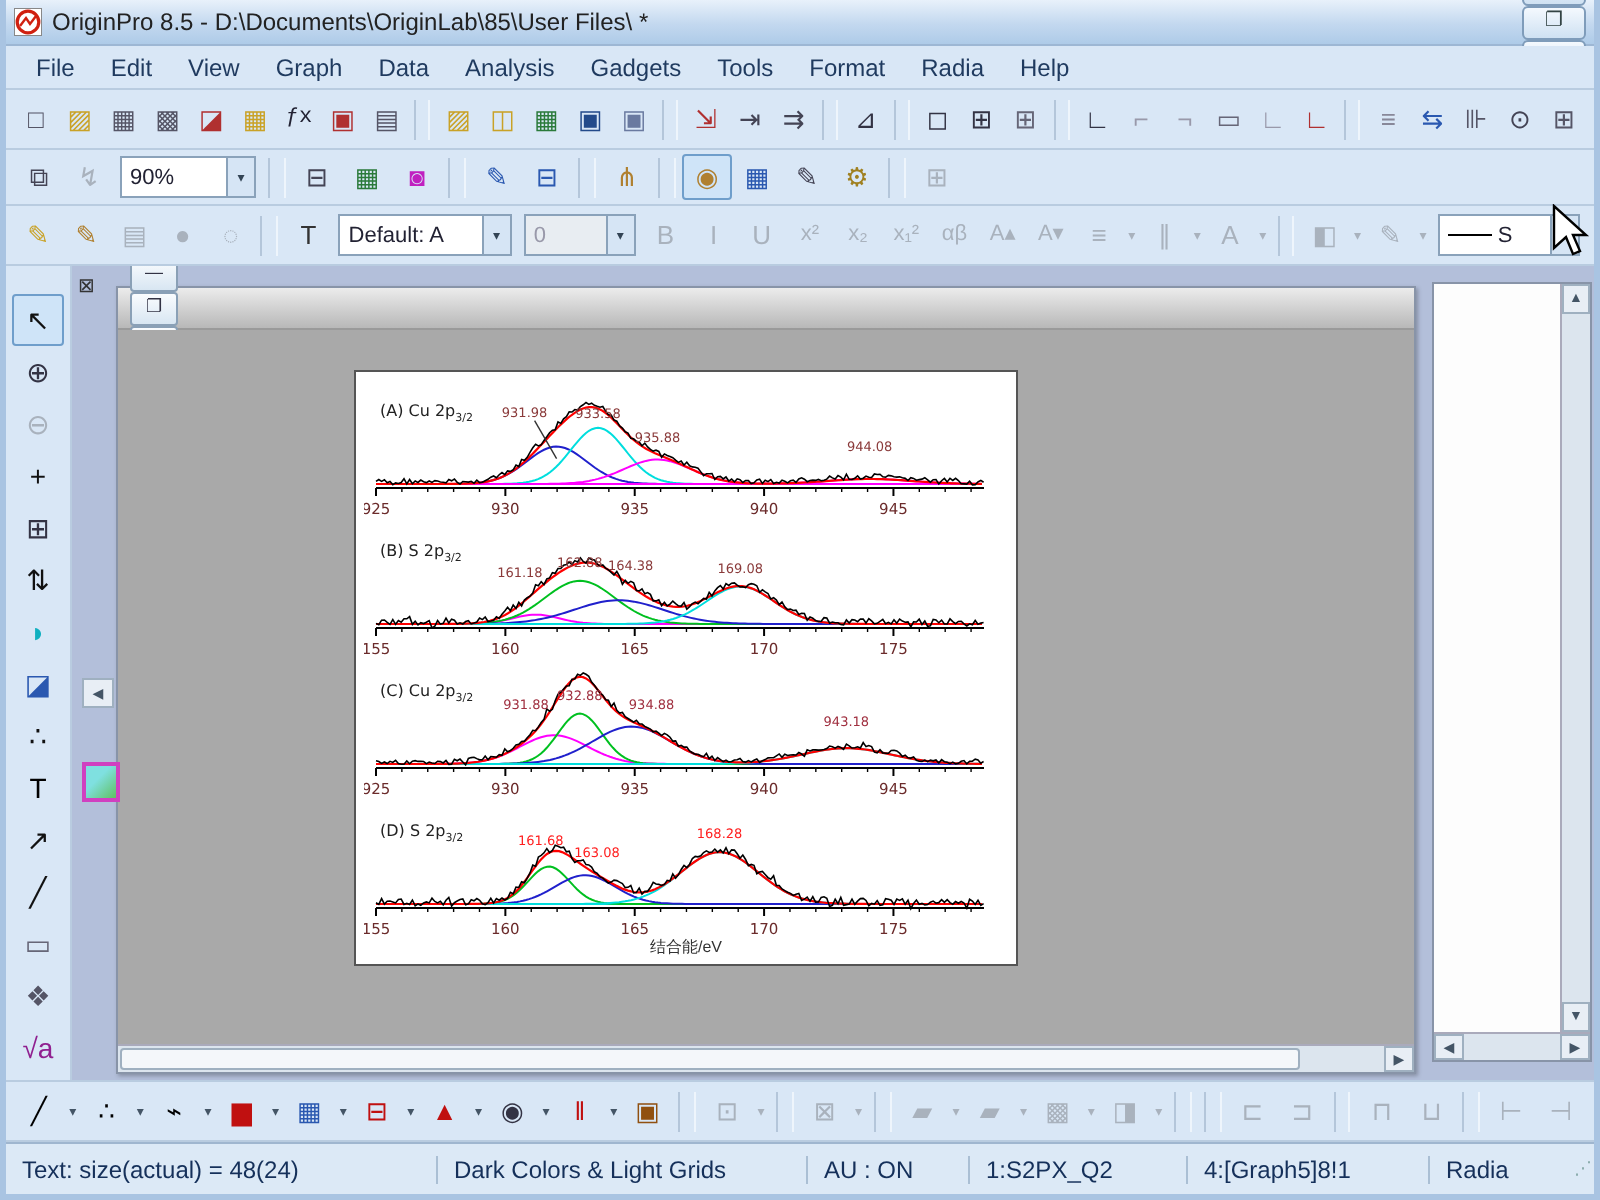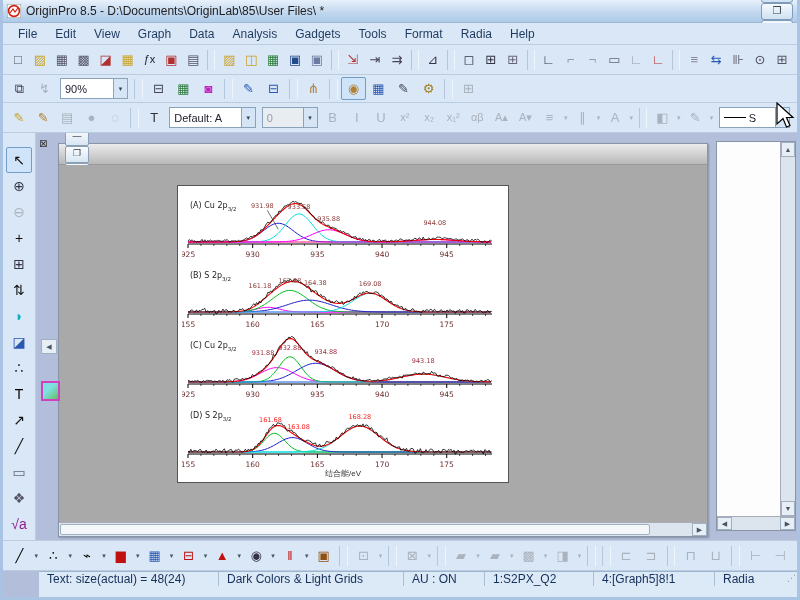--- a/index.html
+++ b/index.html
@@ -77,22 +77,22 @@
   .vscroll-arrow{height:13px;background:#e8eef5;border:1px solid #9fb0c0;font-size:7px;color:#456;
     display:flex;align-items:center;justify-content:center;}
   #side-hscroll{flex:0 0 13px;background:#dce5ee;border-top:1px solid #aab;
     display:flex;justify-content:space-between;}
   
   #strip-left-arrow{position:absolute;left:5px;top:206px;width:14px;height:13px;background:#e8eef5;
     border:1px solid #9fb0c0;font-size:7px;color:#456;display:flex;align-items:center;justify-content:center;}
   #mini-window-icon{position:absolute;left:5px;top:248px;width:15px;height:16px;border:2px solid #d040c0;
     background:linear-gradient(135deg,#7fe0e0 40%,#60c060);}
   
-  #statusbar{height:25px;flex:0 0 25px;display:flex;align-items:flex-start;background:#dce9f6;
-    border-top:1px solid #9fb6cf;font-size:12px;color:#15305a;margin-left:36px;}
+  #statusbar{height:25px;flex:0 0 25px;display:flex;align-items:center;background:#dce9f6;
+    border-top:1px solid #9fb6cf;font-size:12px;color:#15305a;}
   .seg{display:flex;align-items:center;padding:0 8px;white-space:nowrap;overflow:hidden;}
   .seg + .seg{border-left:1px solid #aabfd4;}
   #grip{width:14px;display:flex;align-items:flex-end;justify-content:flex-end;color:#8aa;font-size:9px;padding:1px;}
   
   #cursor{position:absolute;left:776px;top:102px;z-index:99;}
 </style>
 </head>
 <body>
 
 <div id="app">
@@ -125,21 +125,21 @@
       <span class="menu-item">Help</span>
     </div>
 
   <div id="tb1" class="toolbar">
       <span class="tbtn" style="color: rgb(85, 85, 102);">□</span>
       <span class="tbtn" style="color: rgb(201, 162, 39);">▨</span>
       <span class="tbtn" style="color: rgb(85, 85, 102);">▦</span>
       <span class="tbtn" style="color: rgb(85, 85, 102);">▩</span>
       <span class="tbtn" style="color: rgb(176, 48, 48);">◪</span>
       <span class="tbtn" style="color: rgb(201, 162, 39);">▦</span>
-      <span class="tbtn small" style="color: rgb(34, 34, 51);">ƒx</span>
+      <span class="tbtn small" style="color: rgb(34, 34, 51); font-family: Liberation Mono, monospace;">ƒx</span>
       <span class="tbtn" style="color: rgb(176, 48, 48);">▣</span>
       <span class="tbtn" style="color: rgb(85, 85, 102);">▤</span>
       <span class="sep"></span>
       <span class="tbtn" style="color: rgb(201, 162, 39);">▨</span>
       <span class="tbtn" style="color: rgb(201, 162, 39);">◫</span>
       <span class="tbtn" style="color: rgb(42, 122, 58);">▦</span>
       <span class="tbtn" style="color: rgb(35, 74, 138);">▣</span>
       <span class="tbtn" style="color: rgb(106, 122, 160);">▣</span>
       <span class="sep"></span>
       <span class="tbtn" style="color: rgb(176, 48, 48);">⇲</span>

